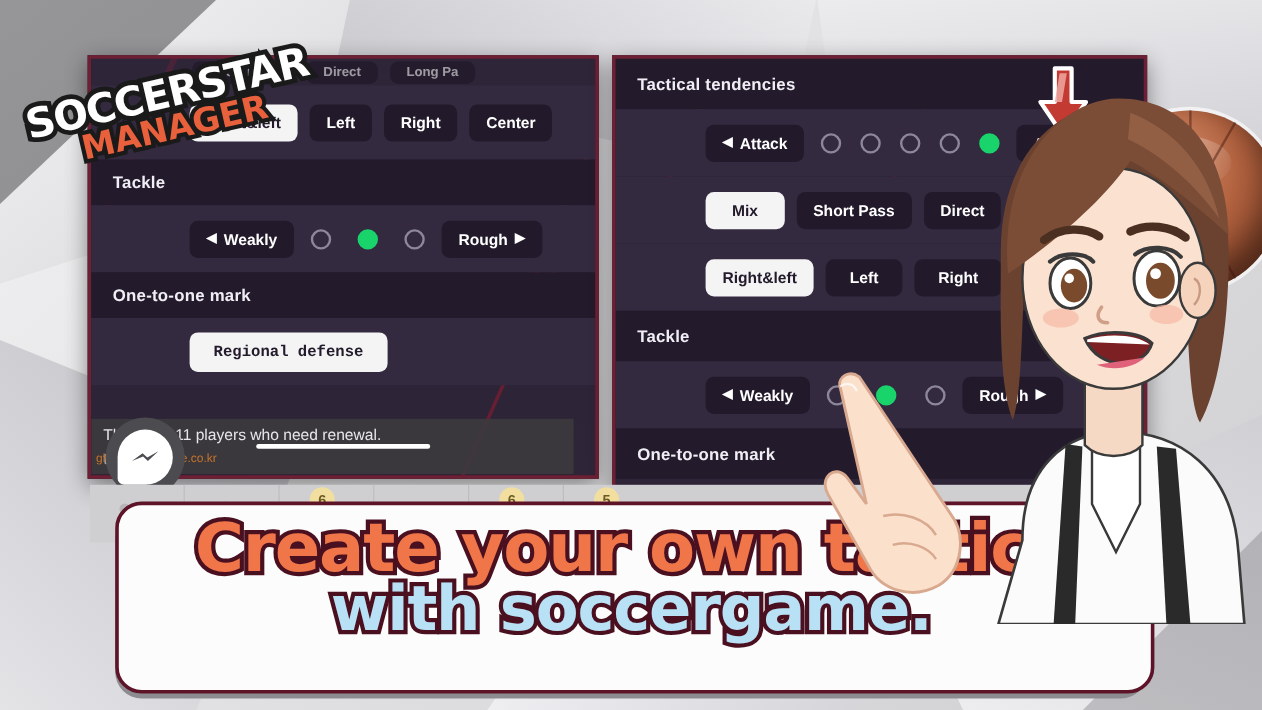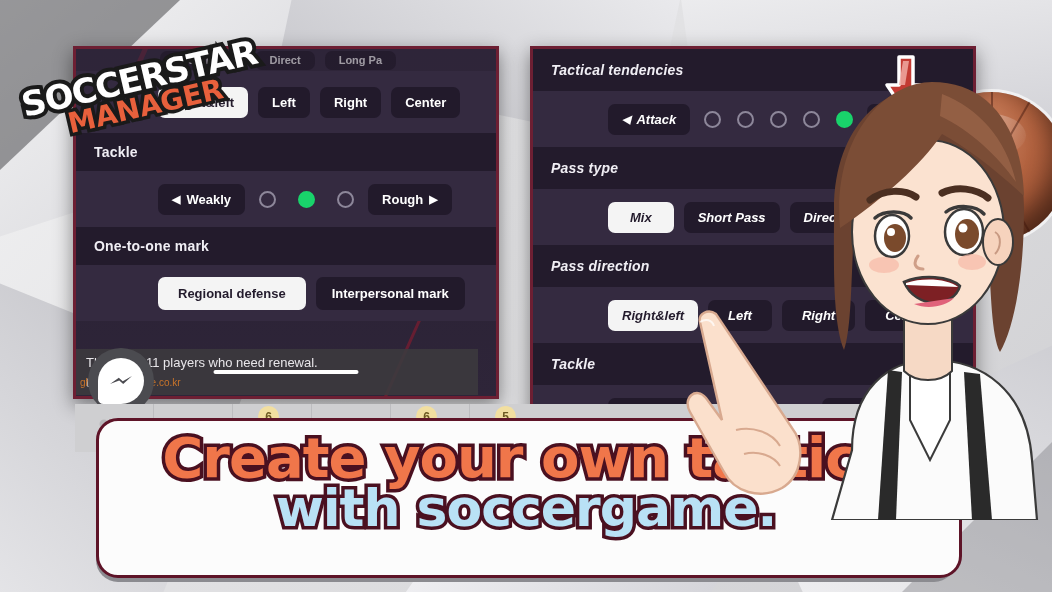--- a/index.html
+++ b/index.html
@@ -38,21 +38,21 @@
   .ball .seam{position:absolute;left:50%;top:0;width:2px;height:100%;background:rgba(60,20,10,.45);}
   .ball .seam.b{transform:rotate(30deg) ;}
   .ball .seam.c{transform:rotate(-30deg);}
   .ball .gloss{position:absolute;left:18%;top:14%;width:55%;height:30%;border-radius:50%;
     background:linear-gradient(120deg,rgba(255,255,255,.55),rgba(255,255,255,0));}
 
   
   .shot{position:absolute;background:#2a2333;border:3px solid #6d1f33;
         overflow:hidden;box-shadow:0 6px 18px rgba(0,0,0,.45);}
   .shot-left {left:73px;  top:46px; width:420px; height:347px;}
-  .shot-right{left:530px; top:46px; width:440px; height:392px;font-style:italic;}
+  .shot-right{left:510px; top:46px; width:440px; height:392px;}
 
   .shot-inner{position:absolute;inset:0;background:
       linear-gradient(180deg,#281f31 0%,#2e2539 100%);}
   
   .streak{position:absolute;background:rgba(150,25,45,.55);transform:rotate(24deg);}
 
   .hdr{position:relative;height:38px;background:#231b2c;display:flex;align-items:center;
        padding-left:18px;color:#f0eef4;font-size:14px;font-weight:bold;letter-spacing:.2px;}
   .optrow{position:relative;height:56px;background:#342a40;display:flex;align-items:center;
        padding-left:84px;gap:10px;}
@@ -180,22 +180,21 @@
         </div>
         <div class="chip arrow">
           <span>Rough</span>
           <span class="tri">▶</span>
         </div>
       </div>
 
       <div class="hdr">One-to-one mark</div>
 
       <div class="optrow" style="padding-left:82px;">
-        <div class="chip sel" style="padding:10px 20px;">Regional defense</div>
-        <div class="chip" style="padding:10px 16px;">Interpersonal mark</div>
+        <div class="chip sel" style="padding:10px 20px;font-family:Liberation Mono, monospace;">Regional defense</div>
       </div>
 
       <div class="toast">
         <div>There are 11 players who need renewal.</div>
         <div class="l2">trap 10</div>
       </div>
 
       <div class="homebar"></div>
       <div class="urlbar">ghal.soccergame.co.kr</div>
     </div>
@@ -225,29 +224,27 @@
           <div class="dot"></div>
           <div class="dot"></div>
           <div class="dot on"></div>
         </div>
         <div class="chip arrow">
           <span>Attack</span>
           <span class="tri">▶</span>
         </div>
       </div>
 
-      <div class="hdr" style="height:42px;">Pass type</div>
       <div class="optrow" style="padding-left:75px;">
         <div class="chip sel" style="padding:9px 22px;">Mix</div>
         <div class="chip">Short Pass</div>
         <div class="chip">Direct</div>
         <div class="chip">Long Pa</div>
       </div>
 
-      <div class="hdr" style="height:42px;">Pass direction</div>
       <div class="optrow" style="padding-left:75px;">
         <div class="chip sel">Right&amp;left</div>
         <div class="chip" style="padding:9px 20px;">Left</div>
         <div class="chip" style="padding:9px 20px;">Right</div>
         <div class="chip" style="padding:9px 20px;">Center</div>
       </div>
 
       <div class="hdr" style="height:42px;">Tackle</div>
       <div class="optrow" style="padding-left:75px;gap:0;">
         <div class="chip arrow">

